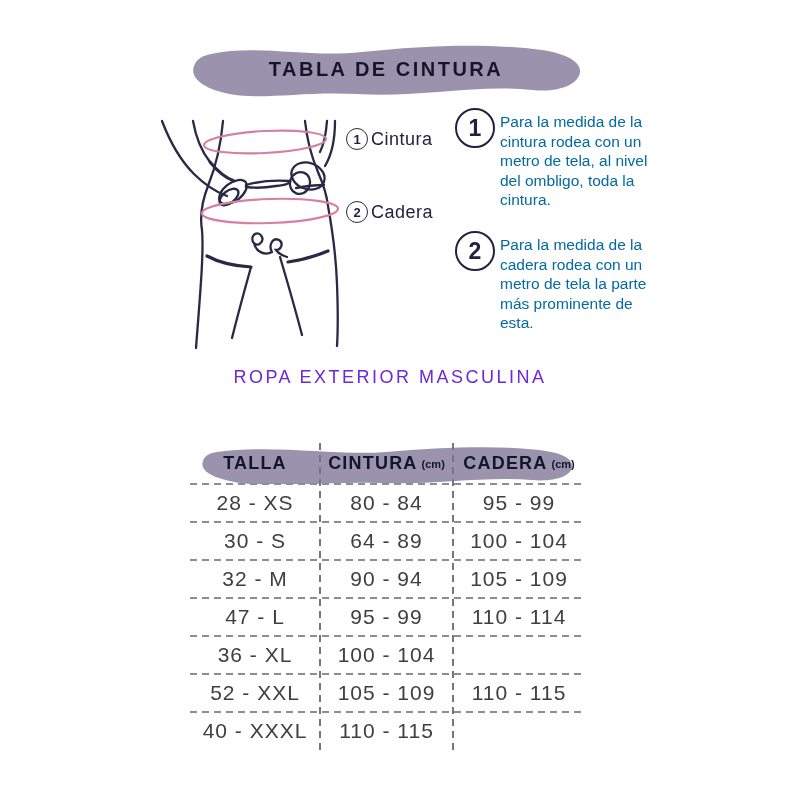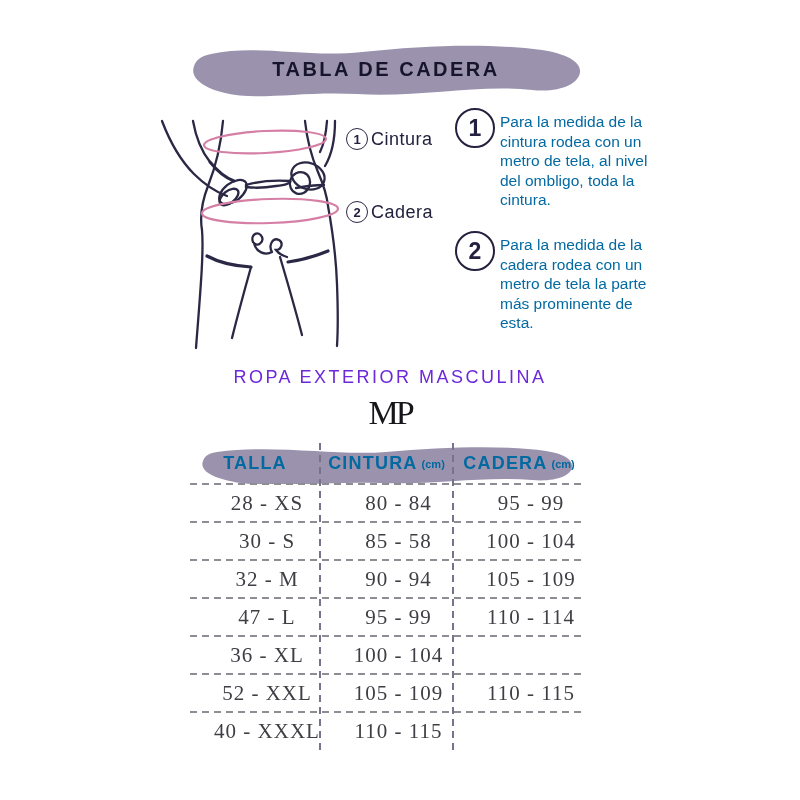--- a/index.html
+++ b/index.html
@@ -44,52 +44,52 @@
     letter-spacing:-3px;color:#15151a;
   }
   
   .size-table{position:absolute;left:190px;top:443px;width:395px;height:315px;}
   .header-blob{position:absolute;left:6px;top:0;width:382px;height:41px;}
   .header-cells{
     position:absolute;left:0;top:0;width:395px;height:41px;display:flex;z-index:3;
   }
   .header-cell{
     display:flex;align-items:center;justify-content:center;gap:4px;
-    font-size:18px;font-weight:bold;letter-spacing:1.2px;color:#0369a1;
+    font-size:18px;font-weight:bold;letter-spacing:1.2px;color:#0f172a;
   }
   .header-cell .unit{font-size:11px;font-weight:bold;letter-spacing:0;}
   .hc-1{width:130px;}.hc-2{width:133px;}.hc-3{width:132px;}
   .dash-h{
     position:absolute;left:0;width:395px;height:2px;z-index:2;
     background:repeating-linear-gradient(to right,#8d8d93 0 7px,transparent 7px 12px);
   }
   .dash-v{
     position:absolute;top:0;width:2px;height:312px;z-index:2;
     background:repeating-linear-gradient(to bottom,#77738a 0 7px,transparent 7px 12px);
   }
-  .rows{position:absolute;left:12px;top:41px;width:395px;font-family:Liberation Serif, serif;}
+  .rows{position:absolute;left:0;top:41px;width:395px;}
   .size-row{display:flex;height:38px;}
   .cell{
     display:flex;align-items:center;justify-content:center;
     font-size:21px;font-weight:400;letter-spacing:1px;color:#3e3e44;
   }
   .c-1{width:130px;}.c-2{width:133px;}.c-3{width:132px;}
 </style>
 </head>
 <body>
 
 <div class="stage">
 
   <div class="banner">
     <svg width="402" height="56" viewBox="0 0 402 56">
       <path fill="#9b93ae" d="M26,13 C72,3 122,17 177,11 C242,4 302,2 357,9
         C382,13 396,21 395,31 C394,43 374,52 347,49 C292,43 232,57 172,53
         C117,50 72,60 40,52 C16,46 5,36 9,25 C12,17 18,15 26,13 Z"></path>
     </svg>
-    <div class="banner-text">TABLA DE CADERA</div>
+    <div class="banner-text">TABLA DE CINTURA</div>
   </div>
 
   <div class="diagram">
     <svg width="320" height="255" viewBox="0 0 320 255">
       <g stroke="#2b2845" stroke-width="2.3" fill="none" stroke-linecap="round">
 
         <path d="M32,21 C40,42 50,60 64,74 C74,84 86,92 97,96"></path>
         <path d="M63,21 C66,38 72,52 80,62"></path>
 
         <path d="M93,21 C91,44 86,66 78,86 C71,104 70,118 72,130 C74,152 70,196 66,248"></path>
@@ -133,21 +133,20 @@
     <span class="lbl">Cadera</span>
   </div>
 
   <div class="instr-circle" style="left:455px;top:108px;">1</div>
   <div class="instr-text" style="left:500px;top:112px;">Para la medida de la cintura rodea con un metro de tela, al nivel del ombligo, toda la cintura.</div>
 
   <div class="instr-circle" style="left:455px;top:231px;">2</div>
   <div class="instr-text" style="left:500px;top:235px;">Para la medida de la cadera rodea con un metro de tela la parte más prominente de esta.</div>
 
   <div class="section-title">ROPA EXTERIOR MASCULINA</div>
-  <div class="brand">MP</div>
 
   <div class="size-table">
     <svg class="header-blob" width="382" height="41" viewBox="0 0 382 41">
       <path fill="#9b93ae" d="M21,9 C80,1 140,13 190,9 C248,4 308,2 350,8
         C369,11 377,17 376,24 C375,33 359,39 336,37 C288,33 238,42 184,40
         C130,38 80,45 45,40 C18,36 3,28 7,18 C9,12 14,10 21,9 Z"></path>
     </svg>
 
     <div class="dash-v" style="left:129px;"></div>
     <div class="dash-v" style="left:262px;"></div>
@@ -175,21 +174,21 @@
     <div class="dash-h" style="top:268px;"></div>
 
     <div class="rows">
       <div class="size-row">
         <div class="cell c-1">28 - XS</div>
         <div class="cell c-2">80 - 84</div>
         <div class="cell c-3">95 - 99</div>
       </div>
       <div class="size-row">
         <div class="cell c-1">30 - S</div>
-        <div class="cell c-2">85 - 58</div>
+        <div class="cell c-2">64 - 89</div>
         <div class="cell c-3">100 - 104</div>
       </div>
       <div class="size-row">
         <div class="cell c-1">32 - M</div>
         <div class="cell c-2">90 - 94</div>
         <div class="cell c-3">105 - 109</div>
       </div>
       <div class="size-row">
         <div class="cell c-1">47 - L</div>
         <div class="cell c-2">95 - 99</div>

